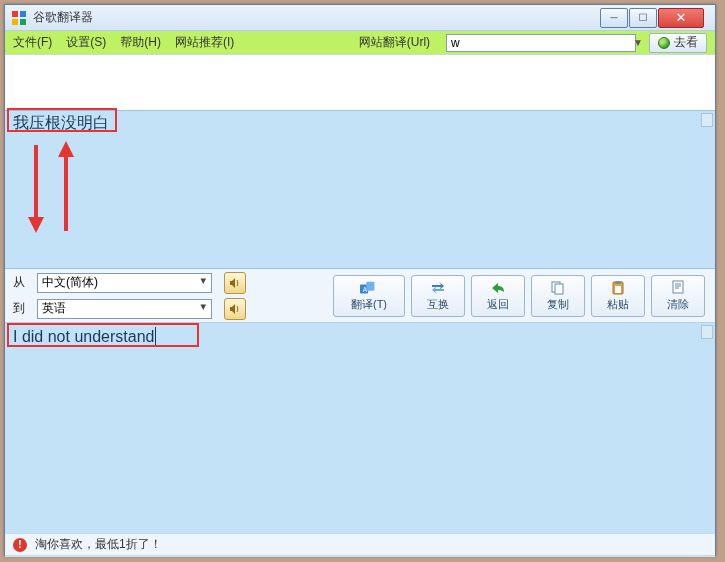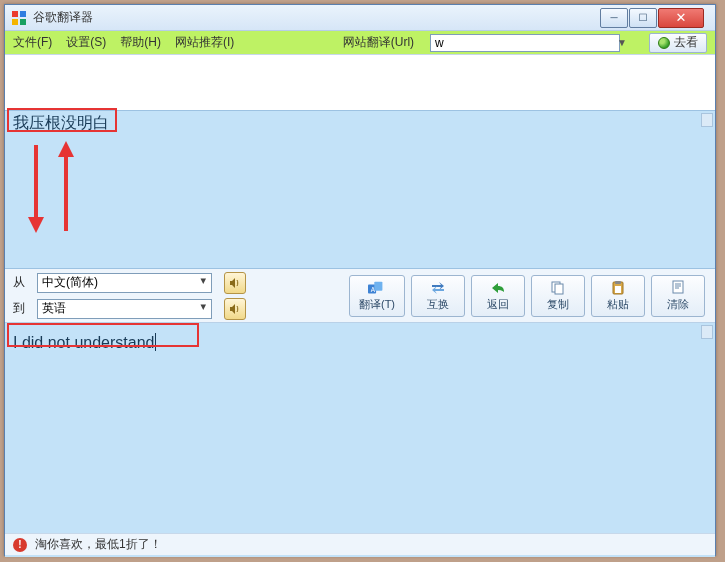--- a/index.html
+++ b/index.html
@@ -14,21 +14,21 @@
   .win-btn { width:30px; height:20px; margin-left:1px; border:1px solid #617da0; background:linear-gradient(#f4f9ff,#cfe1f4); border-radius:2px; display:flex; align-items:center; justify-content:center; font-size:10px; color:#33506f; cursor:default; }
   .win-btn.min { width:28px; }
   .win-btn.close { width:46px; background:linear-gradient(#f07a73,#d9473e); border-color:#9b2a22; color:#fff; font-size:13px; }
   .win-btn.max { width:28px; }
 
   
   .menubar { height:24px; background:#bef264; border-bottom:1px solid #c7d8ea; display:flex; align-items:center; padding:0 8px; font-size:12px; color:#333; }
   .menubar .menu-item { margin-right:14px; cursor:default; }
   .menubar .url-label { margin-left:auto; margin-right:16px; }
   .menubar .url-input { width:190px; height:18px; border:1px solid #7f9db9; font-size:12px; padding:0 4px; background:#fff; }
-  .menubar .url-go { margin-left:22px; height:20px; padding:1px 8px; border:1px solid #9cb5d0; background:linear-gradient(#fcfdff,#dce9f6); font-size:12px; border-radius:2px; display:flex; align-items:center; gap:4px; cursor:default; }
+  .menubar .url-go { margin-left:6px; height:20px; padding:1px 8px; border:1px solid #9cb5d0; background:linear-gradient(#fcfdff,#dce9f6); font-size:12px; border-radius:2px; display:flex; align-items:center; gap:4px; cursor:default; }
   .menubar .url-go .globe { width:12px; height:12px; border-radius:50%; background:radial-gradient(circle at 30% 30%, #a7e36c 25%, #3aa12b 70%); border:1px solid #2c7a10; }
 
   
   .white-band { height:55px; background:#fff; }
 
   
   .input-pane { position:relative; height:159px; background:#c3e2f8; border-top:1px solid #9cc2e2; border-bottom:1px solid #9cc2e2; }
   .input-text { position:absolute; left:8px; top:2px; font-size:16px; color:#183a56; font-family: SimSun, serif; }
   .scroll-handle { position:absolute; right:2px; top:2px; width:12px; height:14px; background:#dbeaf7; border:1px solid #a9c4dd; }
   
@@ -44,25 +44,25 @@
   .lang-select { width:175px; height:20px; border:1px solid #7f9db9; background:#fff; font-size:12px; padding:0 20px 0 4px; appearance:none; position:relative; }
   .select-wrap { position:relative; }
   .select-wrap:after { content:"▾"; position:absolute; right:6px; top:2px; font-size:11px; color:#444; pointer-events:none; }
   .speak-btn { width:22px; height:22px; border:1px solid #b49447; border-radius:3px; background:linear-gradient(#fff5d6,#f1d98a); display:flex; align-items:center; justify-content:center; cursor:default; margin-left:6px; }
   .speak-btn svg { width:12px; height:12px; }
   .spacer { flex:1; }
   .action-btns { display:flex; align-items:center; gap:6px; padding-right:10px; }
   .act-btn { width:54px; height:42px; border:1px solid #9cb5d0; border-radius:3px; background:linear-gradient(#fcfdff,#e4eef8); display:flex; flex-direction:column; align-items:center; justify-content:center; gap:1px; cursor:default; }
   .act-btn .ico { width:18px; height:16px; display:flex; align-items:center; justify-content:center; }
   .act-btn .lbl { font-size:11px; color:#2d4a68; }
-  .act-btn.translate { width:56px; }
+  .act-btn.translate { width:72px; }
 
   
   .output-pane { position:relative; height:234px; background:#c3e2f8; }
-  .output-text { position:absolute; left:8px; top:10px; font-size:16px; color:#183a56; font-family: "Times New Roman", serif; }
+  .output-text { position:absolute; left:8px; top:4px; font-size:16px; color:#183a56; font-family: "Times New Roman", serif; }
   .caret { display:inline-block; width:1px; height:18px; background:#183a56; vertical-align:text-bottom; margin-left:1px; }
   .anno-box2 { position:absolute; left:2px; top:0px; width:192px; height:24px; border:2px solid #e63434; pointer-events:none; }
 
   
   .statusbar { position:absolute; bottom:0; left:0; right:0; height:22px; background:#eef5fc; border-top:1px solid #c7d8ea; display:flex; align-items:center; padding:0 8px; font-size:12px; color:#333; }
   .statusbar .err-ico { width:14px; height:14px; border-radius:50%; background:#d83a2e; margin-right:8px; display:flex; align-items:center; justify-content:center; color:#fff; font-size:10px; font-weight:bold; }
 </style>
 </head>
 <body>
 

